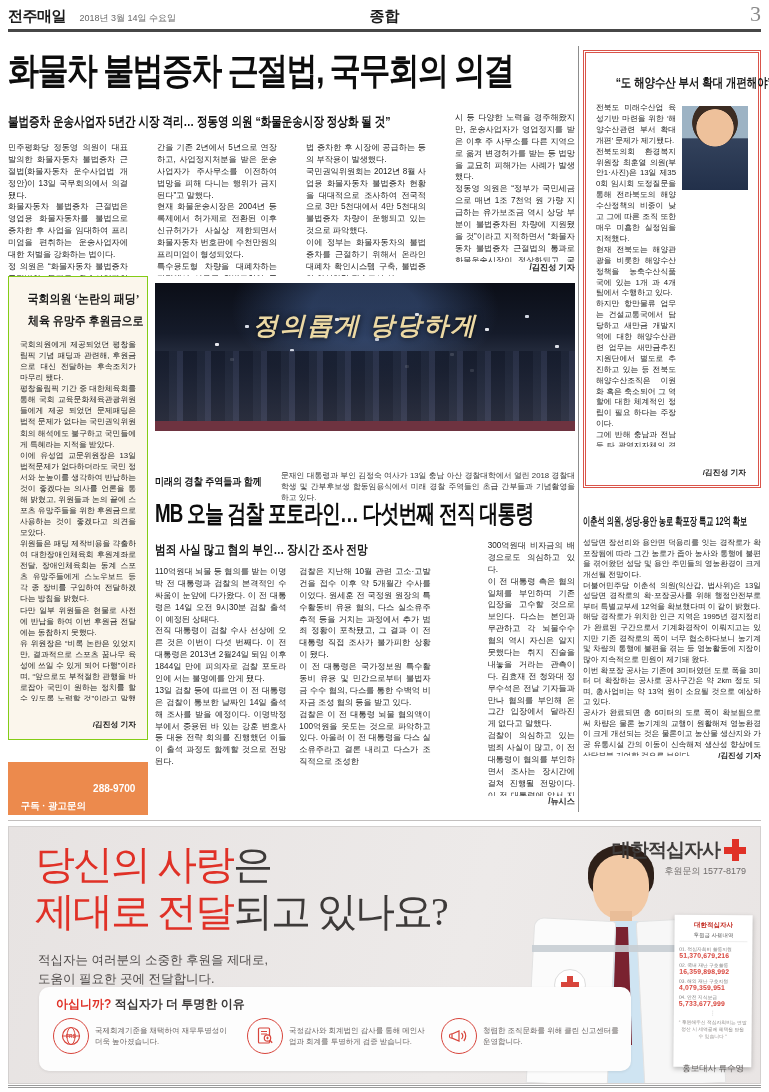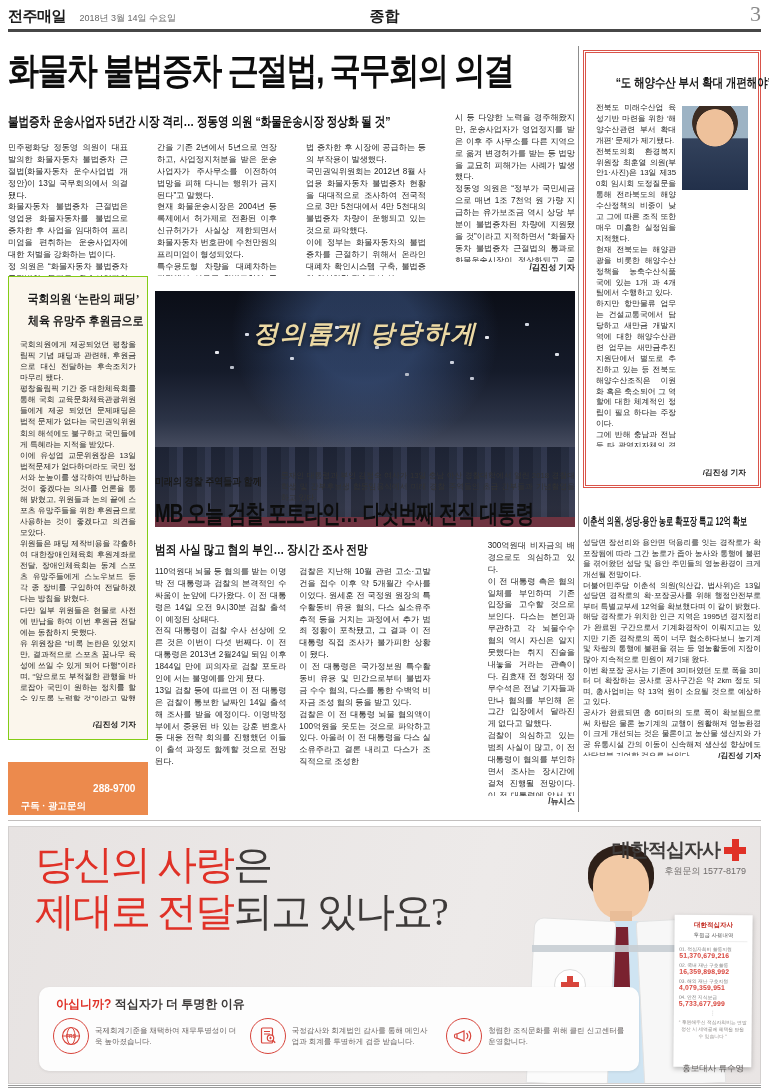--- a/index.html
+++ b/index.html
@@ -39,21 +39,21 @@
               linear-gradient(180deg,#9db3c4 0 38%,#33425c 39%,#22304a 100%);}
   #marine .body-text{font-size:7.8px;line-height:1.4;height:344px;}
   #marine .byline{position:absolute;right:12px;bottom:7px;font-size:7.8px;}
   
   #road{left:583px;top:503px;width:178px;height:262px;}
   #road h2{margin:0;overflow:hidden;}
   #road h2 span{font-size:11.5px;font-weight:800;transform:scaleX(0.63);}
   #road .body-text{margin-top:7px;font-size:7.7px;line-height:1.38;height:218px;}
   #road .byline{position:absolute;right:0;bottom:4px;font-size:7.7px;}
   
-  #photo{left:155px;top:291px;width:420px;height:236px;overflow:hidden;
+  #photo{left:155px;top:283px;width:420px;height:148px;overflow:hidden;
          background:
            radial-gradient(ellipse at 50% 18%, rgba(90,130,200,0.35) 0 18%, transparent 45%),
            linear-gradient(180deg,#0b0e17 0%,#151b2a 34%,#2c3447 55%,#5d6174 76%,#8d8793 92%,#7a6f7a 100%);}
   #banner-text{position:absolute;left:0;top:26px;width:100%;text-align:center;
                font-family:"Liberation Serif",serif;font-style:italic;font-weight:700;
                font-size:25px;color:#ecd9a4;letter-spacing:2px;text-shadow:0 0 6px rgba(0,0,0,.8);}
   #hats{position:absolute;left:60px;top:60px;width:4px;height:3px;background:#e8e8ee;border-radius:1px;
         box-shadow:30px -18px 0 #d8dce6,75px 6px 0 #cfd4e0,120px -25px 0 #e2e4ea,160px -5px 0 #c6ccd8,
                    200px -30px 0 #dfe2ea,235px 10px 0 #cdd2de,270px -15px 0 #e6e8ee,310px -28px 0 #d2d7e2,
                    340px 2px 0 #dde0e8,15px 15px 0 #b8bec9,190px 22px 0 #b4bac6,255px 26px 0 #c0c5d1;}
@@ -89,21 +89,21 @@
   #subscribe .ph{font-size:10px;}
   #ad-sep{left:8px;top:820px;width:753px;height:1px;background:#c2bfbe;}
   
   #ad{left:8px;top:826px;width:753px;height:258px;background:linear-gradient(105deg,#e7e3e2 0%,#edeae9 60%,#e9e5e4 100%);
       border:1px solid #d3d0cf;box-sizing:border-box;overflow:hidden;}
   #ad-h1{position:absolute;left:26px;top:14px;font-family:"Liberation Serif",serif;
          font-size:40px;letter-spacing:-2px;line-height:1.18;}
   .ad-red{color:#e03127;} .ad-dark{color:#3d3a39;}
   #ad-sub{position:absolute;left:29px;top:124px;font-size:12.5px;color:#4e4a49;line-height:1.55;white-space:pre-line;}
   #why{position:absolute;left:30px;top:160px;width:592px;height:84px;background:#fdfdfd;border-radius:10px;
-       box-shadow:0 1px 3px rgba(0,0,0,.08);z-index:3;padding-left:8px;}
+       box-shadow:0 1px 3px rgba(0,0,0,.08);z-index:3;}
   #why-head{position:absolute;left:17px;top:9px;font-size:12px;font-weight:800;}
   #why-items{position:absolute;left:14px;top:31px;right:8px;display:flex;gap:12px;}
   .why-item{flex:1;display:flex;gap:6px;align-items:center;}
   .why-ic{width:34px;height:34px;min-width:34px;border:1.5px solid #d8453c;border-radius:50%;
           display:flex;align-items:center;justify-content:center;}
   .why-txt{font-size:7.5px;color:#6a6463;line-height:1.5;word-break:break-all;}
   #brand{position:absolute;right:14px;top:10px;text-align:right;z-index:4;}
   #brand .nm{font-size:19px;font-weight:800;color:#3e3b3a;letter-spacing:-1px;vertical-align:middle;}
   #brand .ph{font-size:9px;color:#6e6a69;margin-top:2px;}
   .cross{display:inline-block;position:relative;width:22px;height:22px;vertical-align:middle;margin-left:4px;}
@@ -264,20 +264,22 @@
       <div class="vest-l"></div>
       <div class="vest-r"></div>
       <div class="stripe"></div>
       <div class="badge"></div>
     </div>
 
     <div id="ad-h1">
       <div><span class="ad-red">당신의 사랑</span><span class="ad-dark">은</span></div>
       <div><span class="ad-red">제대로 전달</span><span class="ad-dark">되고 있나요?</span></div>
     </div>
+    <div id="ad-sub">적십자는 여러분의 소중한 후원을 제대로,
+도움이 필요한 곳에 전달합니다.</div>
 
     <div id="brand">
       <div><span class="nm">대한적십자사</span><span class="cross"></span></div>
       <div class="ph">후원문의 1577-8179</div>
     </div>
 
     <div id="why">
       <div id="why-head">
         <span class="ad-red">아십니까?</span><span style="color:#3d3a39;"> 적십자가 더 투명한 이유</span>
       </div>

